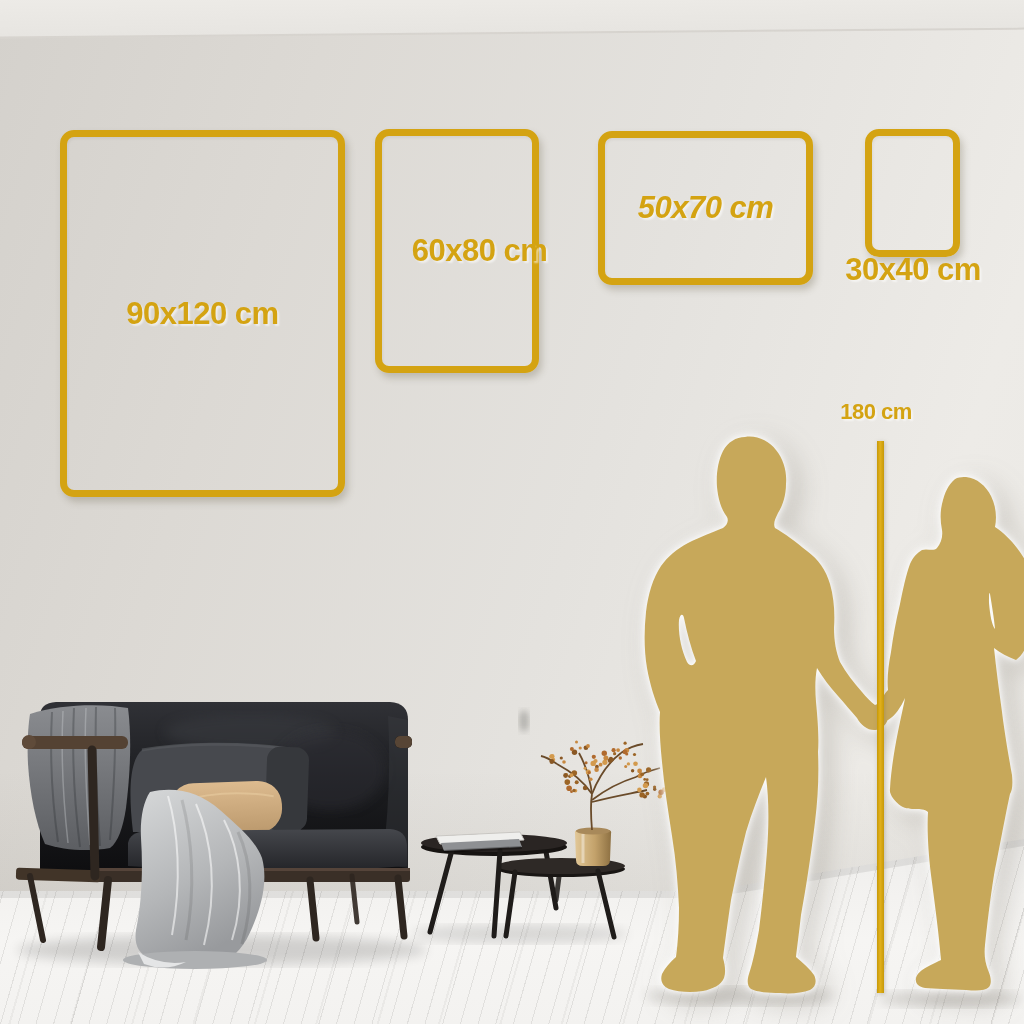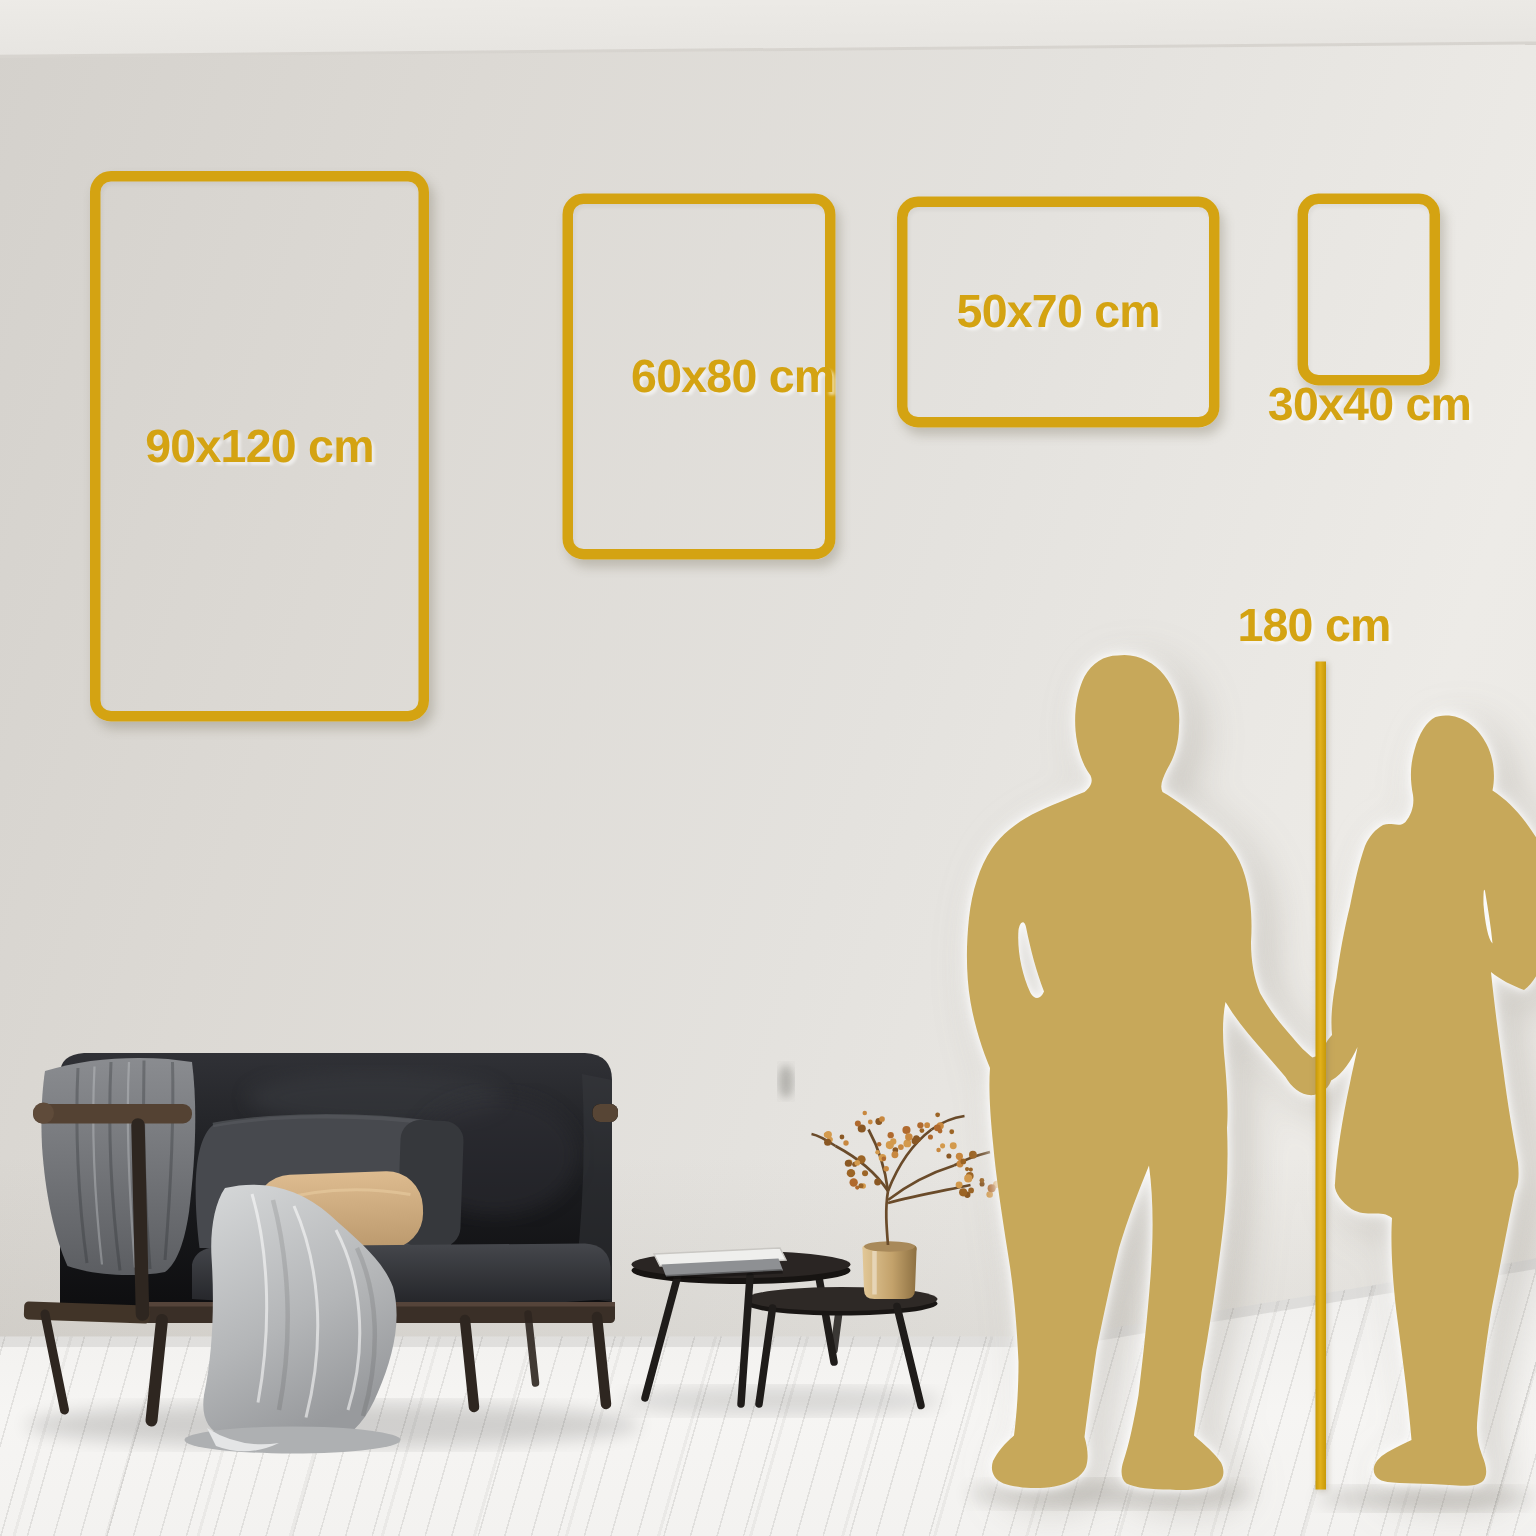--- a/index.html
+++ b/index.html
@@ -18,31 +18,31 @@
     background:
       repeating-linear-gradient(106deg,rgba(110,108,104,.14) 0 1px,rgba(0,0,0,0) 1px 17px),
       repeating-linear-gradient(106deg,rgba(150,148,144,.10) 0 2px,rgba(0,0,0,0) 2px 59px),
       linear-gradient(180deg,#EFEEEC 0%,#F6F5F3 55%,#F3F2F0 100%);
     clip-path:polygon(0 52px,707px 52px,1024px 0,1024px 185px,0 185px);}
 
   
   .size-frame{position:absolute;border:7px solid #D4A312;border-radius:14px;
     box-shadow:3px 5px 7px rgba(100,92,70,.28), inset 1px 2px 3px rgba(0,0,0,.05);
     display:flex;align-items:center;justify-content:center;box-sizing:border-box;}
-  .f1{left:60px;top:114px;width:226px;height:367px;}
-  .f2{left:375px;top:129px;width:182px;height:244px;padding-left:45px;}
-  .f3{left:598px;top:131px;width:215px;height:154px;}
+  .f1{left:60px;top:130px;width:285px;height:367px;}
+  .f2{left:375px;top:129px;width:164px;height:244px;padding-left:45px;}
+  .f3{left:598px;top:131px;width:215px;height:154px;font-style:italic;}
   .f4{left:865px;top:129px;width:95px;height:128px;}
   .size-text{font-weight:bold;font-size:31px;letter-spacing:-.5px;color:#D4A312;
     text-shadow:2px 2px 2px rgba(255,255,255,.55);white-space:nowrap;}
   .f4-label{position:absolute;left:833px;top:252px;width:160px;text-align:center;}
 
   
   .height-label{position:absolute;left:810px;top:399px;width:132px;text-align:center;}
-  .height-label .size-text{font-size:31px;}
+  .height-label .size-text{font-size:22px;}
   .height-line{position:absolute;left:877px;top:441px;width:7px;height:552px;
     background:linear-gradient(90deg,#C79908,#E2B11C 45%,#C79908);
     filter:drop-shadow(1px 1px 2px rgba(120,110,80,.35));z-index:30;}
 
   
   .furniture-svg{position:absolute;left:0;top:0;z-index:5;}
   .couple-svg{position:absolute;left:0;top:0;z-index:20;
     filter:drop-shadow(0 0 3px rgba(255,255,255,.95)) drop-shadow(0 0 7px rgba(255,255,255,.75))
            drop-shadow(10px 9px 13px rgba(110,105,90,.28));}
   .frames-layer{z-index:10;}

